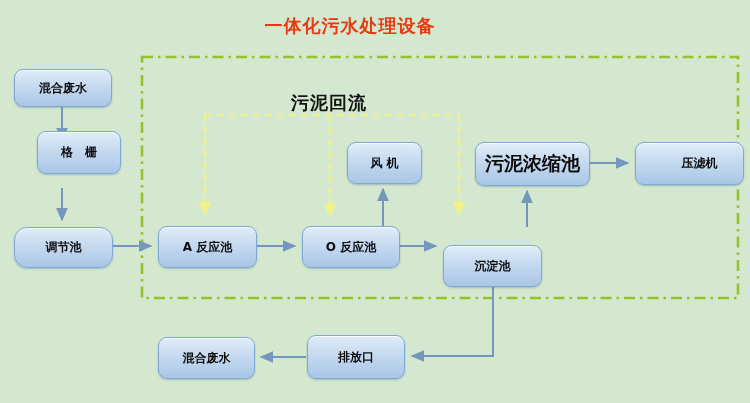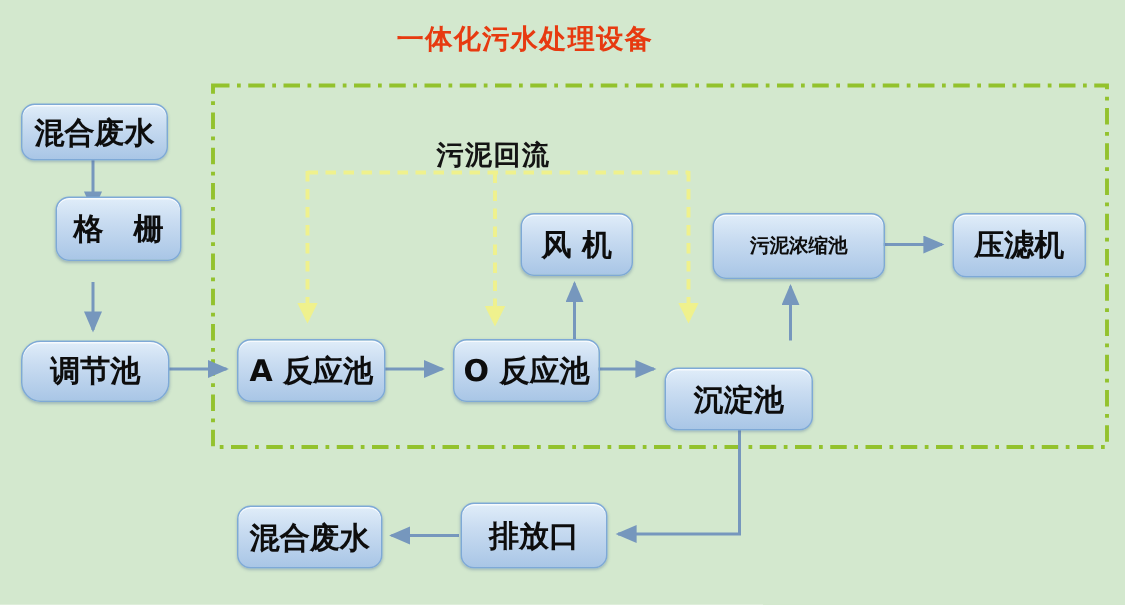--- a/index.html
+++ b/index.html
@@ -33,35 +33,35 @@
   .node {
     position: absolute;
     display: flex;
     align-items: center;
     justify-content: center;
     background: linear-gradient(180deg, #e0edf9 0%, #c9dcf1 38%, #a9c6e6 100%);
     border: 1px solid #7ea9d6;
     border-radius: 9px;
     box-shadow: 0 1px 2px rgba(70, 100, 140, 0.35),
                 inset 0 1px 0 rgba(255, 255, 255, 0.75);
-    font-size: 20px;
+    font-size: 12px;
     font-weight: bold;
     color: #0d0d0d;
     white-space: nowrap;
   }
   
   .n-mixed      { left: 14px;  top: 69px;  width: 96px;  height: 36px; }
   .n-screen     { left: 21px;  top: 131px; width: 82px;  height: 41px; margin-left: 16px; }
   .n-regulating { left: 14px;  top: 227px; width: 97px;  height: 39px; border-radius: 13px; }
   .n-reactA     { left: 158px; top: 226px; width: 97px;  height: 40px; }
   .n-reactO     { left: 302px; top: 226px; width: 96px;  height: 40px; }
   .n-sediment   { left: 443px; top: 245px; width: 97px;  height: 40px; }
   .n-fan        { left: 347px; top: 142px; width: 73px;  height: 40px; }
-  .n-thickener  { left: 475px; top: 142px; width: 113px; height: 42px; font-size: 13px; }
-  .n-press      { left: 635px; top: 142px; width: 87px;  height: 41px; }
+  .n-thickener  { left: 475px; top: 142px; width: 113px; height: 42px; font-size: 19px; }
+  .n-press      { left: 635px; top: 142px; width: 87px;  height: 41px; padding-left: 20px; }
   .n-outlet     { left: 307px; top: 335px; width: 96px;  height: 42px; }
   .n-municipal  { left: 158px; top: 337px; width: 95px;  height: 40px; }
   svg.wires { position: absolute; left: 0; top: 0; pointer-events: none; }
 </style>
 </head>
 <body>
 
 <div class="canvas">
 
   <div class="title">一体化污水处理设备</div>

